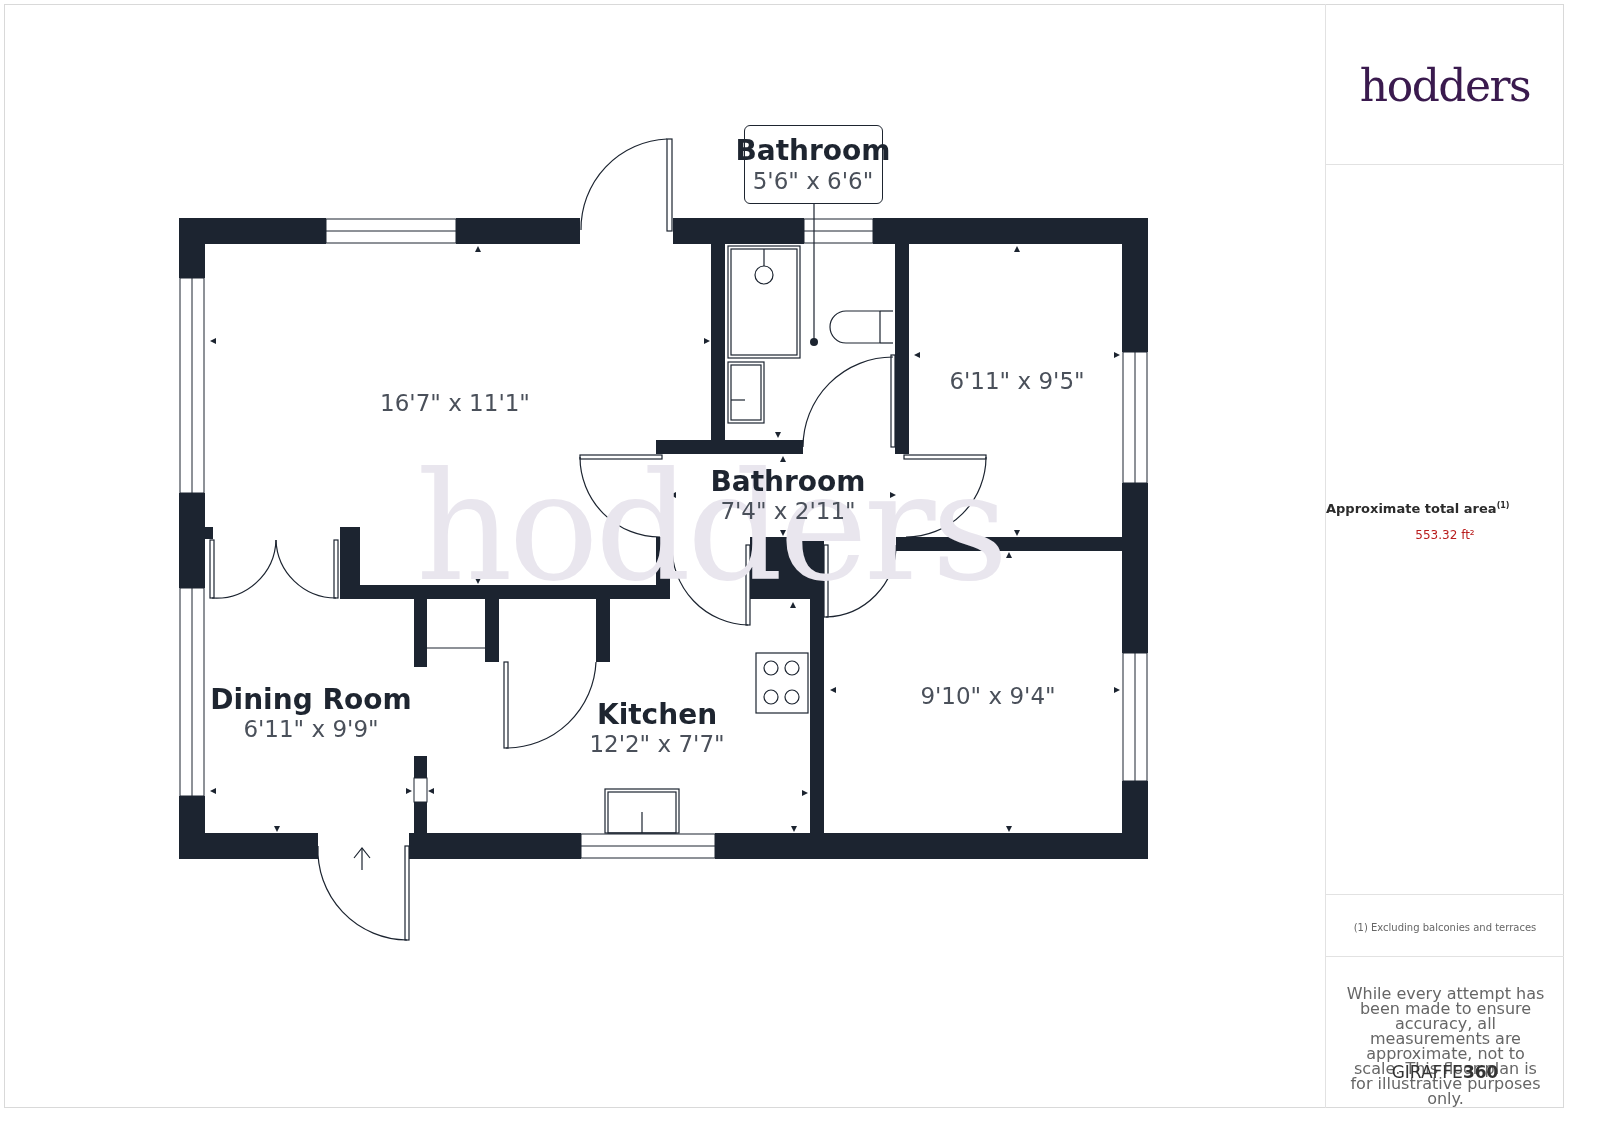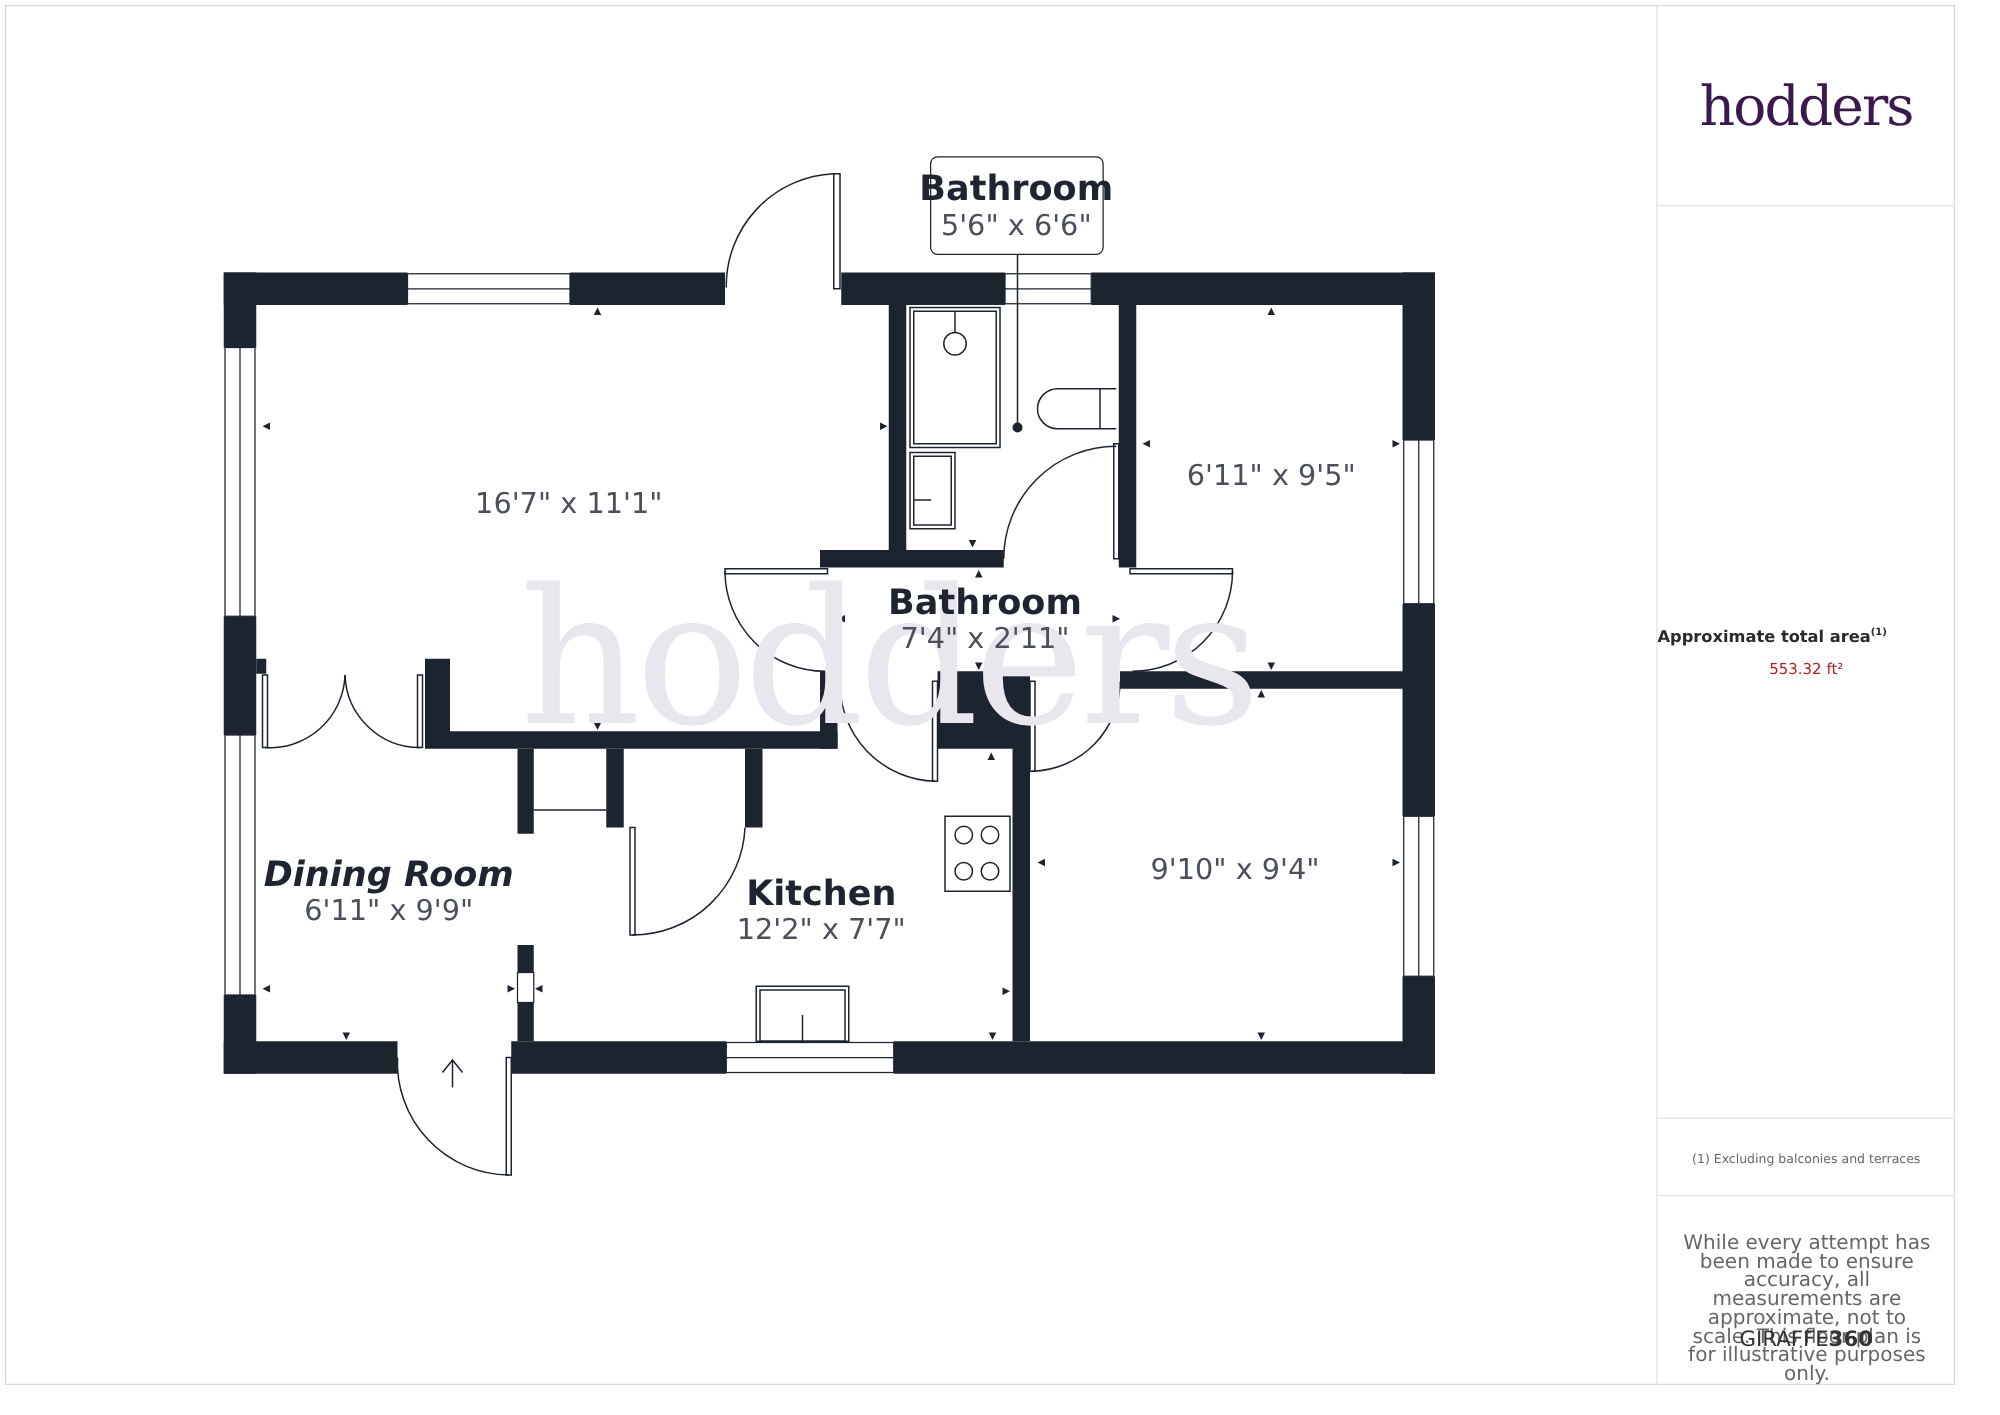--- a/index.html
+++ b/index.html
@@ -166,21 +166,21 @@
 <div class="watermark">hodders</div>
 
 <div class="callout"></div>
 <div class="room-name" style="left:813px;top:134px;">Bathroom</div>
 <div class="room-dim" style="left:813px;top:168px;">5'6" x 6'6"</div>
 
 <div class="room-dim" style="left:455px;top:390px;">16'7" x 11'1"</div>
 <div class="room-dim" style="left:1017px;top:368px;">6'11" x 9'5"</div>
 <div class="room-name" style="left:788px;top:465px;">Bathroom</div>
 <div class="room-dim" style="left:788px;top:498px;">7'4" x 2'11"</div>
-<div class="room-name" style="left:311px;top:683px;font-style:italic;">Dining Room</div>
+<div class="room-name" style="left:311px;top:683px;">Dining Room</div>
 <div class="room-dim" style="left:311px;top:716px;">6'11" x 9'9"</div>
 <div class="room-name" style="left:657px;top:698px;">Kitchen</div>
 <div class="room-dim" style="left:657px;top:731px;">12'2" x 7'7"</div>
 <div class="room-dim" style="left:988px;top:683px;">9'10" x 9'4"</div>
 
 <div class="sidebar">
   <div class="brand">hodders</div>
   <div class="sb-divider" style="top:160px;"></div>
   <div class="area-label"><span>Approximate total area</span><sup>(1)</sup></div>
   <div class="area-value">553.32 ft²</div>

